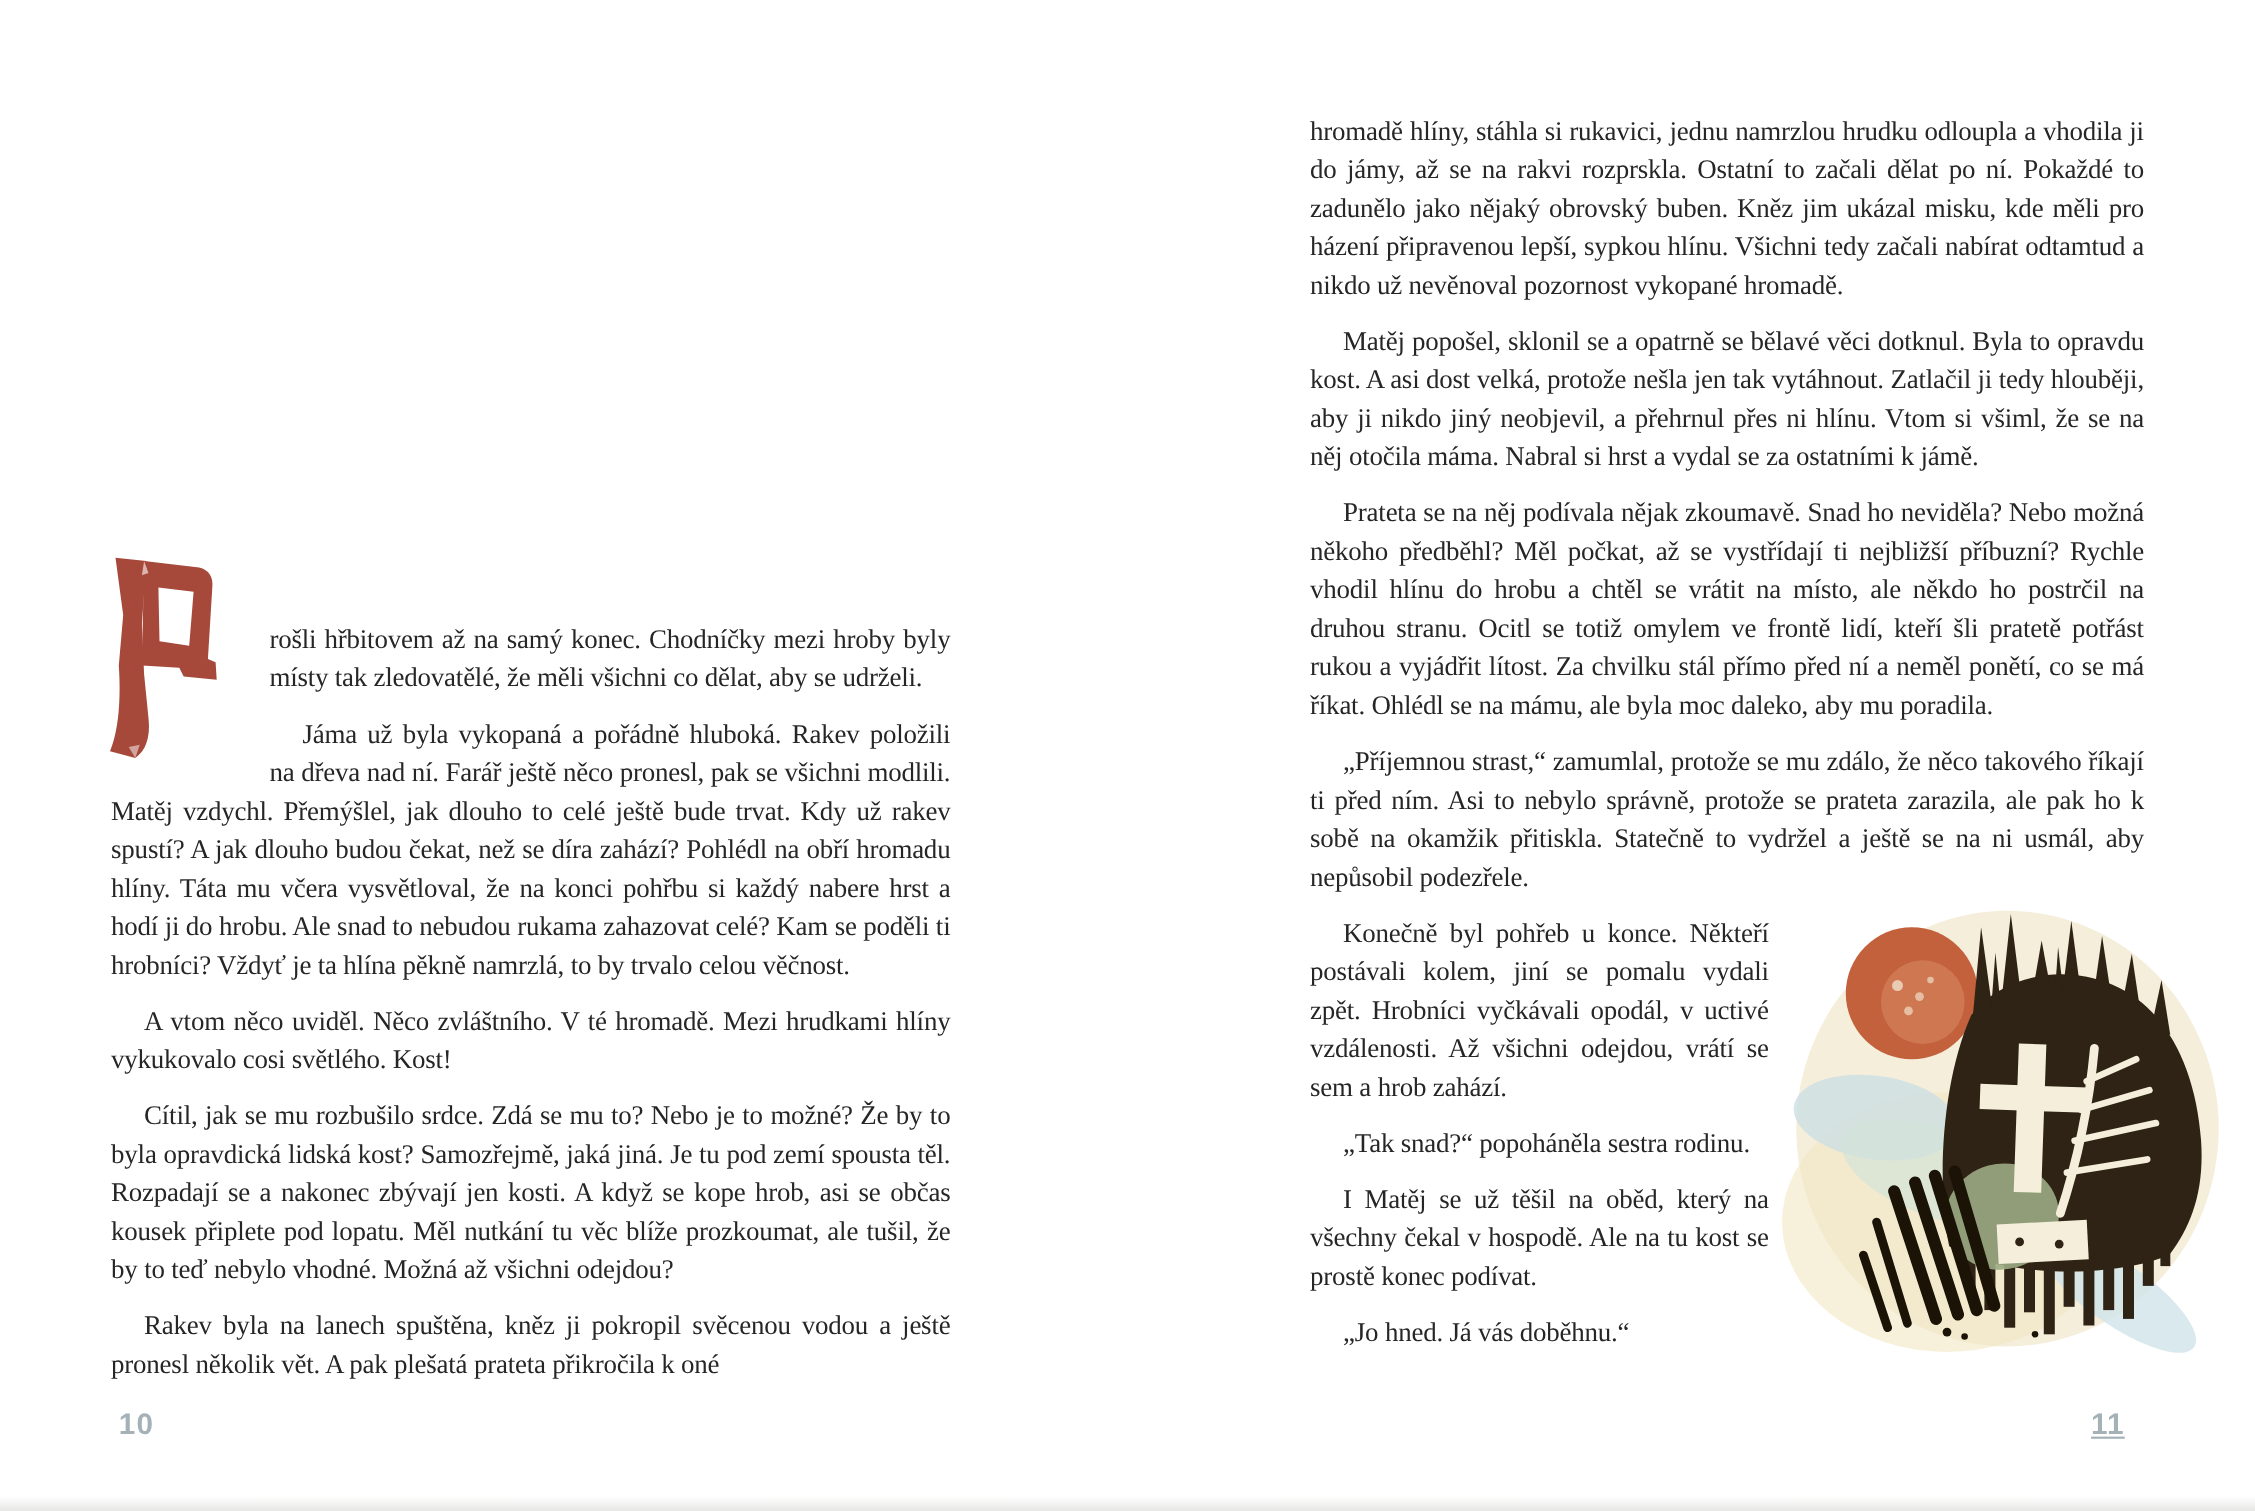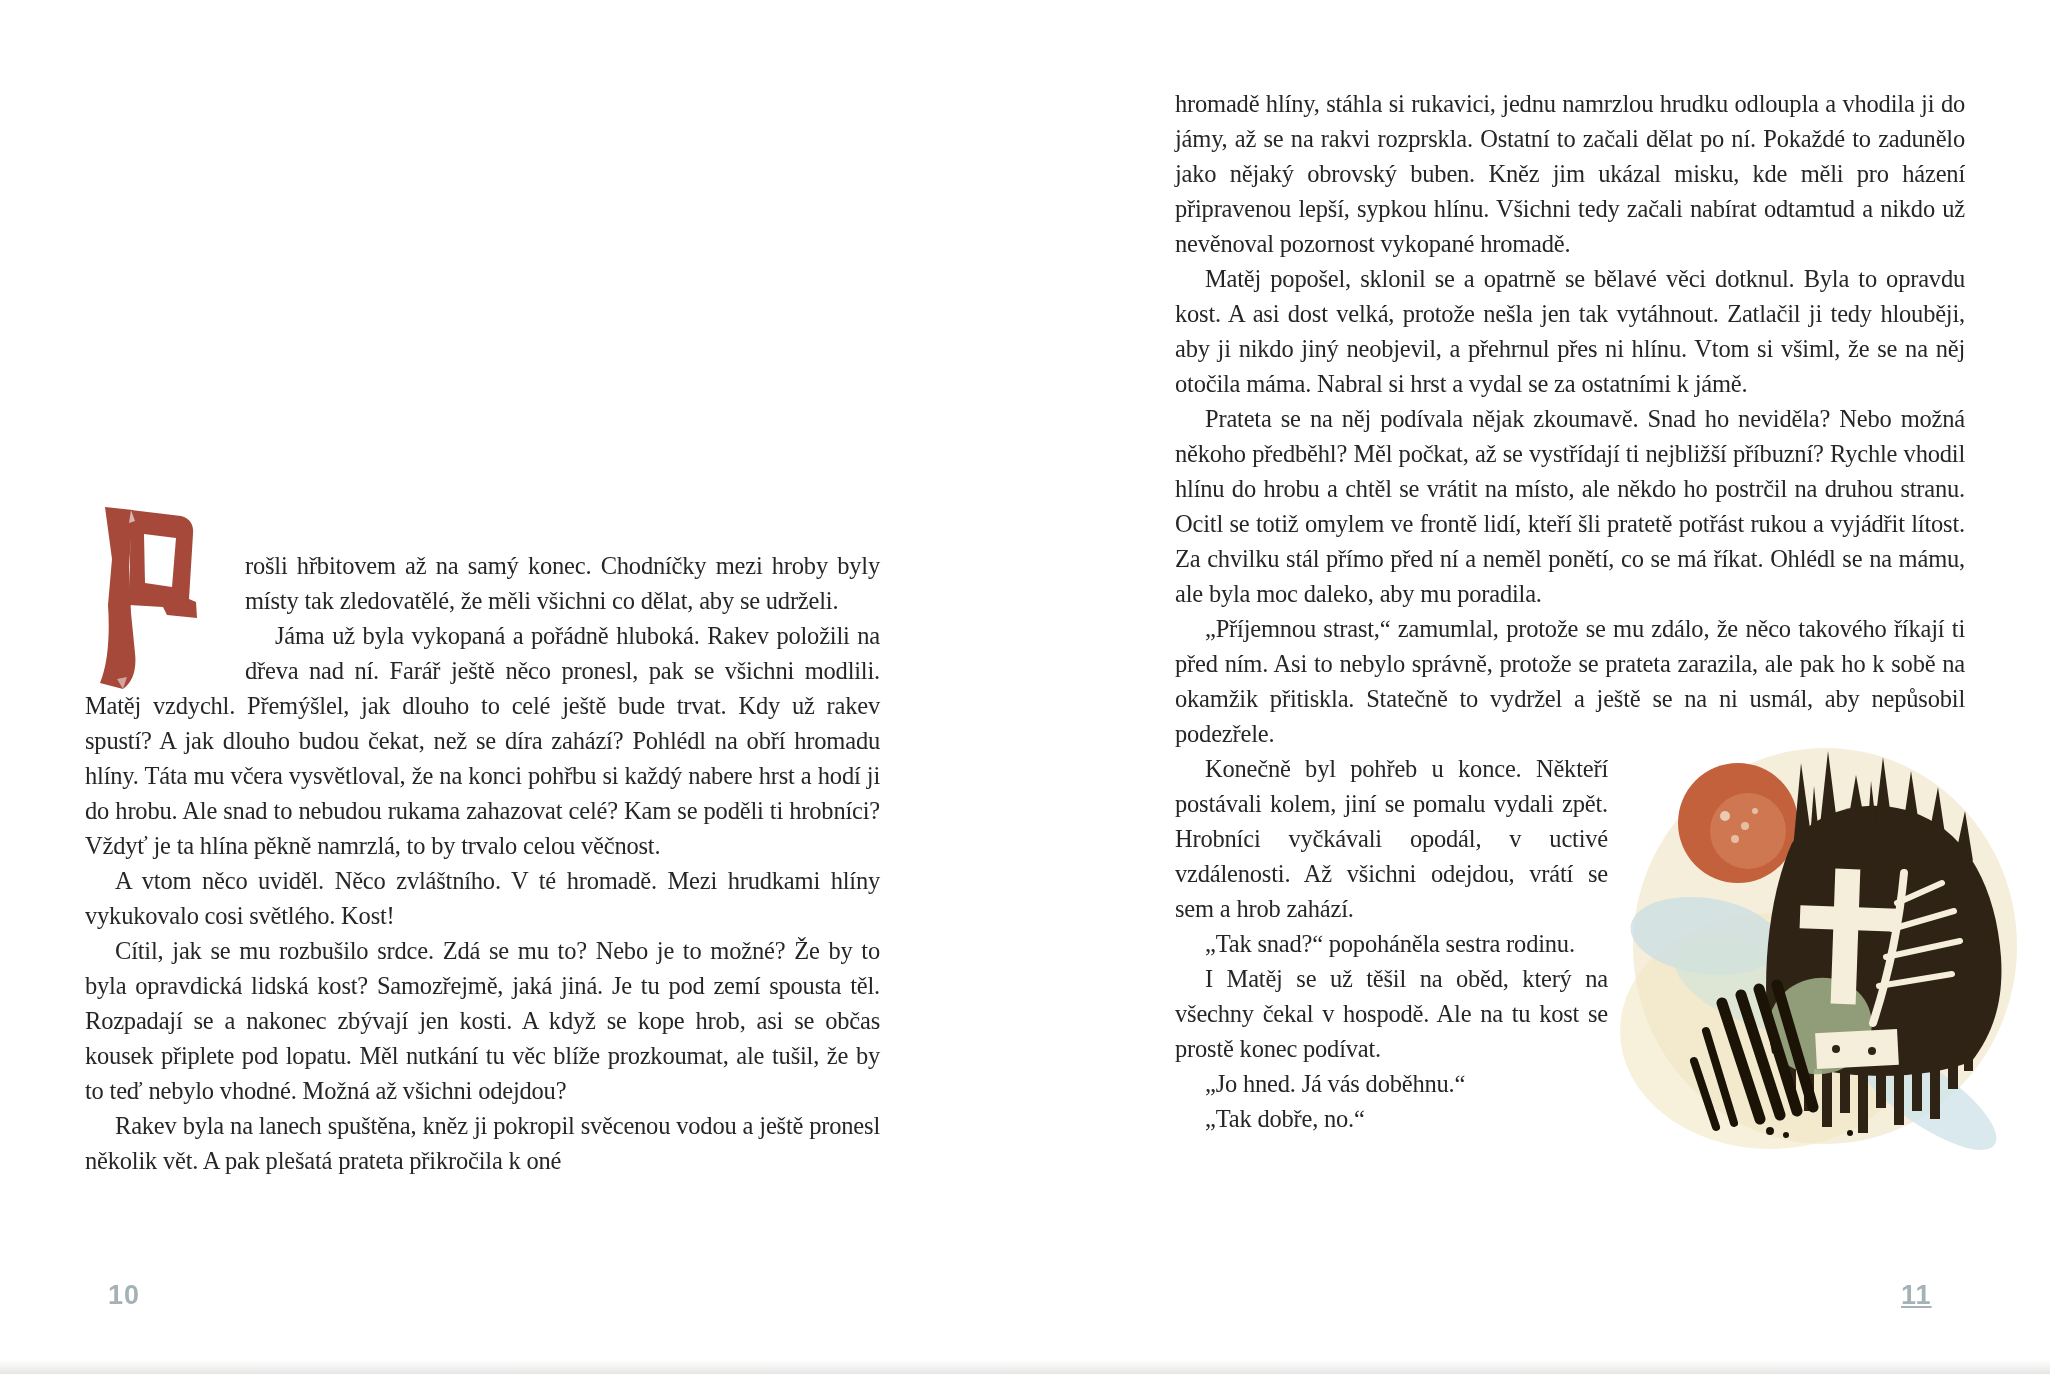--- a/index.html
+++ b/index.html
@@ -5,21 +5,21 @@
   html,body{margin:0;padding:0;}
   body{
     width:2050px;height:1374px;background:#ffffff;position:relative;
     font-family:"Liberation Serif","DejaVu Serif",serif;overflow:hidden;
   }
   .spread{position:absolute;inset:0;background:#ffffff;}
   .text-block{
     position:absolute;text-align:justify;color:#262626;
     font-size:24.5px;line-height:35px;letter-spacing:-0.2px;
   }
-  .text-block p{margin:0;padding:0;}
+  .text-block p{margin:16px;padding:0;}
   .text-block p.indent{text-indent:30px;}
   .text-left{left:85px;top:548px;width:795px;}
   .text-right{left:1175px;top:86px;width:790px;}
   .dropcap-float{
     float:left;width:148px;height:138px;margin-right:12px;
     position:relative;overflow:visible;
   }
   .dropcap-float svg{position:absolute;top:-47px;left:2px;display:block;overflow:visible;}
   .illu-float{
     float:right;width:345px;height:398px;margin:-20px 0 0 12px;
@@ -152,19 +152,18 @@
             <circle cx="216" cy="318" r="4" fill="#2e2314"></circle>
             <circle cx="252" cy="320" r="4" fill="#2e2314"></circle>
           </g>
         </svg>
       </div>
 
       <p class="indent">Konečně byl pohřeb u konce. Někteří postávali kolem, jiní se pomalu vydali zpět. Hrobníci vyčkávali opodál, v uctivé vzdálenosti. Až všichni odejdou, vrátí se sem a hrob zahází.</p>
       <p class="indent">„Tak snad?“ popoháněla sestra rodinu.</p>
       <p class="indent">I Matěj se už těšil na oběd, který na všechny čekal v hospodě. Ale na tu kost se prostě konec podívat.</p>
       <p class="indent">„Jo hned. Já vás doběhnu.“</p>
-      <p class="indent">„Tak dobře, no.“</p>
     </div>
     <div class="pagenum pagenum-right">11</div>
   </section>
 
   <div class="scan-edge"></div>
 </div>
 
 </body></html>

